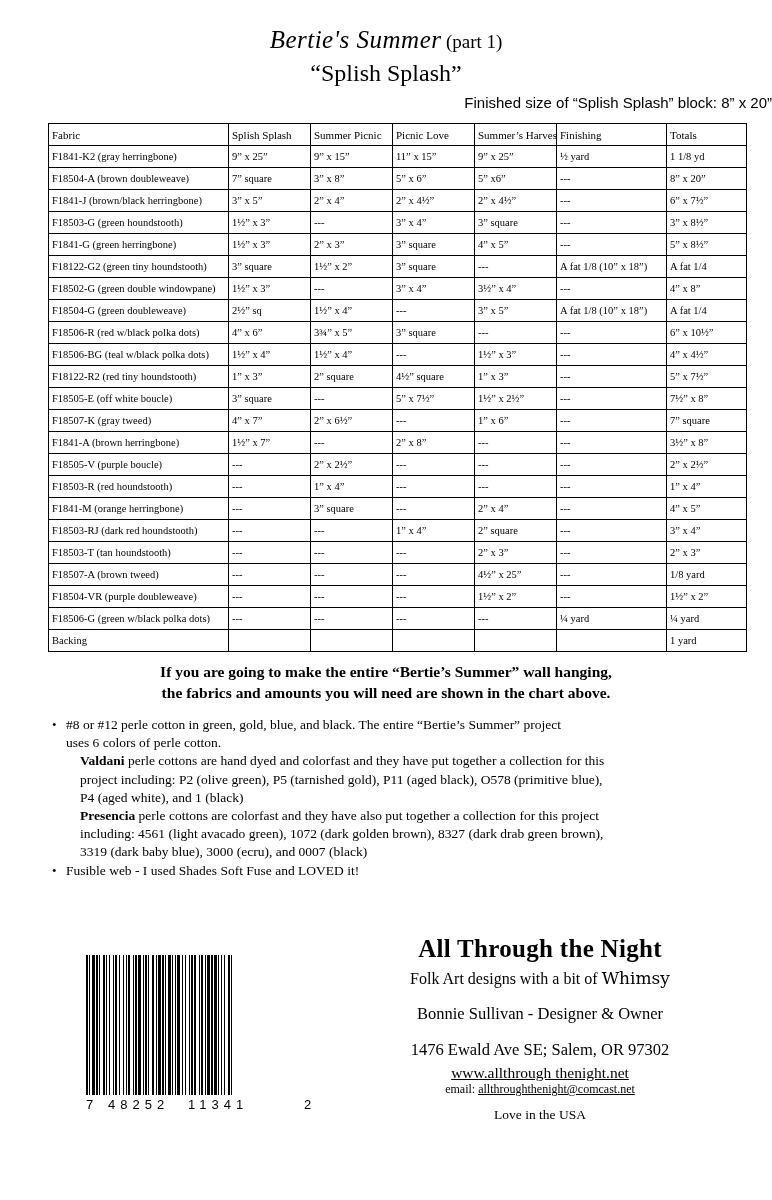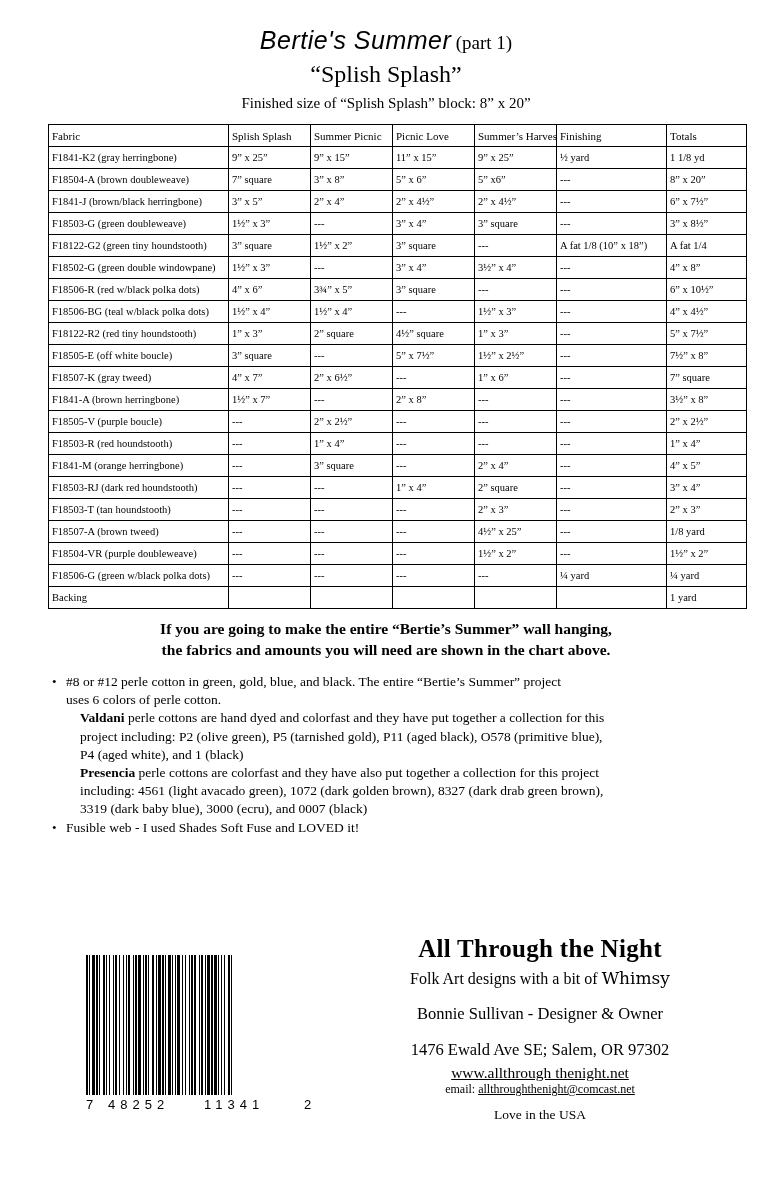--- a/index.html
+++ b/index.html
@@ -25,38 +25,39 @@
   
   .header {
     text-align: center;
     padding-top: 26px;
   }
   .title-line {
     display: block;
     white-space: nowrap;
   }
   .title-script {
-    font-family: Liberation Sans, sans-serif;
+    font-family: Liberation Serif, serif;
     font-style: italic;
     font-size: 25px;
     letter-spacing: 0.5px;
   }
   .title-part {
     font-family: "Liberation Serif", serif;
     font-size: 19px;
   }
   .subtitle {
     font-family: "Liberation Serif", serif;
     font-size: 24px;
     margin-top: 6px;
   }
   .finished {
-    font-family: Liberation Serif, serif;
+    font-family: Liberation Sans, sans-serif;
     font-size: 15px;
     margin-top: 7px;
+    text-align: right;
   }
 
   
   .table-wrap {
     margin: 12px auto 0 auto;
     width: 676px;
   }
   table.fabric {
     border-collapse: collapse;
     width: 100%;
@@ -184,21 +185,21 @@
   .bc-digits {
     margin-top: 2px;
     position: relative;
     height: 16px;
     font-family: "Liberation Sans", sans-serif;
     font-size: 13px;
   }
   .bc-digits span { position: absolute; top: 0; }
   .d0 { left: 0px; }
   .d1 { left: 22px; letter-spacing: 5px; }
-  .d2 { left: 118px; letter-spacing: 5px; }
+  .d2 { left: 102px; letter-spacing: 5px; }
   .d3 { left: 218px; }
 </style>
 </head>
 <body>
 
 <div class="page">
 
   <div class="header">
     <div class="title-line">
       <span class="title-script">Bertie's Summer</span>
@@ -250,45 +251,63 @@
           <tr>
             <td>F1841-J (brown/black herringbone)</td>
             <td>3” x 5”</td>
             <td>2” x 4”</td>
             <td>2” x 4½”</td>
             <td>2” x 4½”</td>
             <td>---</td>
             <td>6” x 7½”</td>
           </tr>
           <tr>
-            <td>F18503-G (green doubleweave)</td>
+            <td>F18503-G (green houndstooth)</td>
             <td>1½” x 3”</td>
             <td>---</td>
             <td>3” x 4”</td>
             <td>3” square</td>
             <td>---</td>
             <td>3” x 8½”</td>
+          </tr>
+          <tr>
+            <td>F1841-G (green herringbone)</td>
+            <td>1½” x 3”</td>
+            <td>2” x 3”</td>
+            <td>3” square</td>
+            <td>4” x 5”</td>
+            <td>---</td>
+            <td>5” x 8½”</td>
           </tr>
           <tr>
             <td>F18122-G2 (green tiny houndstooth)</td>
             <td>3” square</td>
             <td>1½” x 2”</td>
             <td>3” square</td>
             <td>---</td>
             <td>A fat 1/8 (10” x 18”)</td>
             <td>A fat 1/4</td>
           </tr>
           <tr>
             <td>F18502-G (green double windowpane)</td>
             <td>1½” x 3”</td>
             <td>---</td>
             <td>3” x 4”</td>
             <td>3½” x 4”</td>
             <td>---</td>
             <td>4” x 8”</td>
+          </tr>
+          <tr>
+            <td>F18504-G (green doubleweave)</td>
+            <td>2½” sq</td>
+            <td>1½” x 4”</td>
+            <td>---</td>
+            <td>3” x 5”</td>
+            <td>A fat 1/8 (10” x 18”)</td>
+            <td>A fat 1/4</td>
           </tr>
           <tr>
             <td>F18506-R (red w/black polka dots)</td>
             <td>4” x 6”</td>
             <td>3¾” x 5”</td>
             <td>3” square</td>
             <td>---</td>
             <td>---</td>
             <td>6” x 10½”</td>
           </tr>

